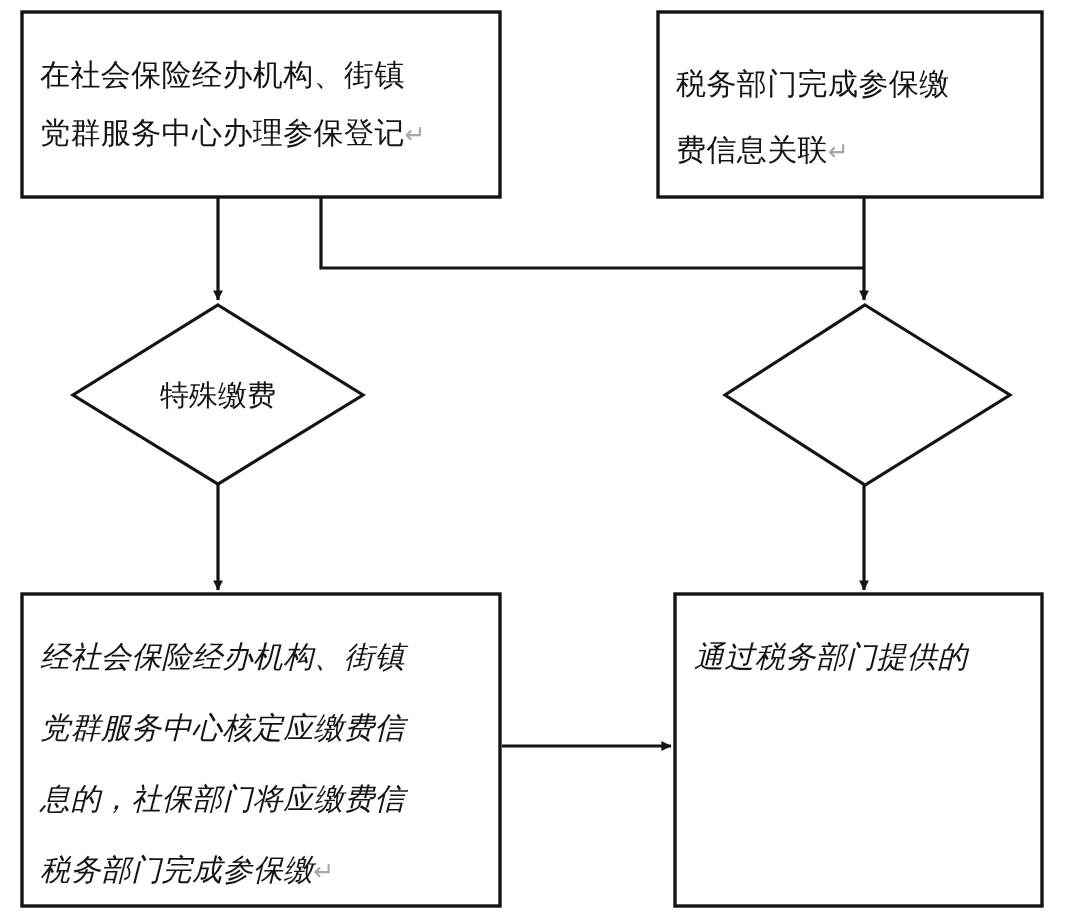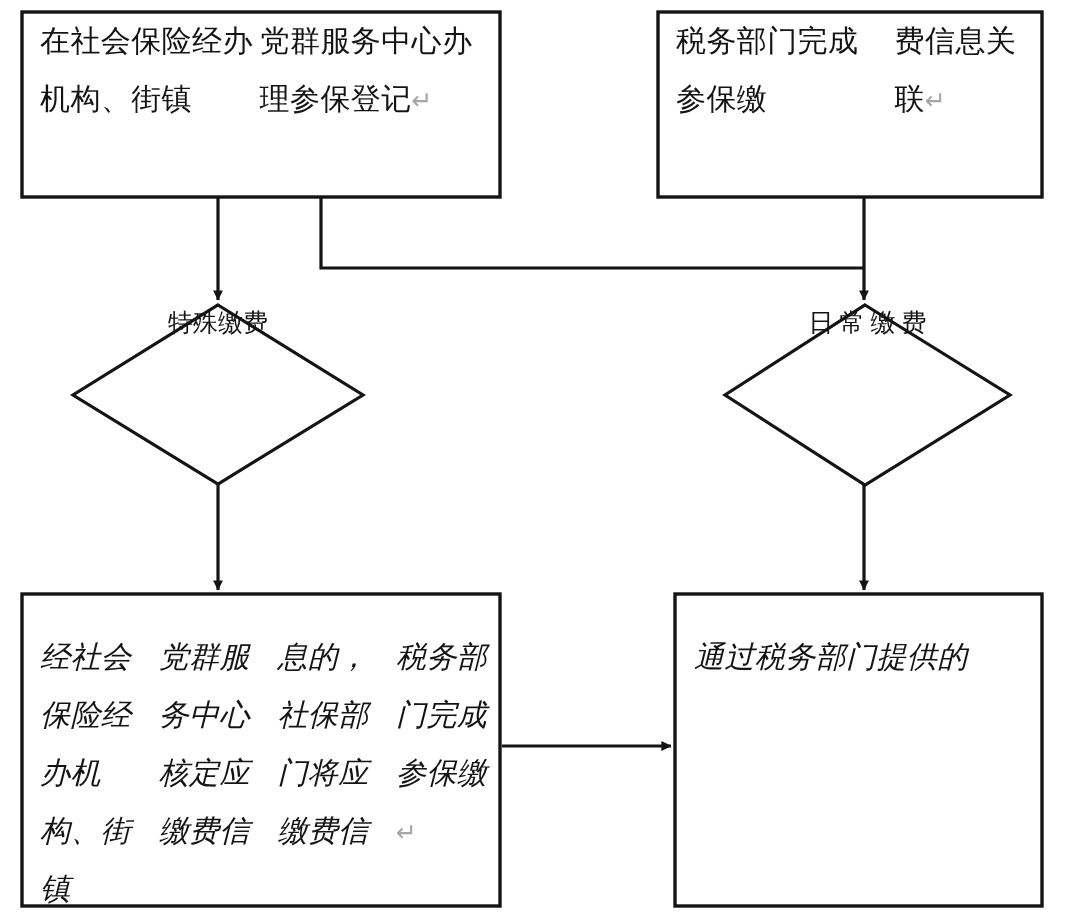--- a/index.html
+++ b/index.html
@@ -21,38 +21,38 @@
     position: absolute;
     left: 0;
     top: 0;
     width: 1080px;
     height: 922px;
   }
   .node-text {
     position: absolute;
     box-sizing: border-box;
     display: flex;
-    flex-direction: row;
+    flex-direction: column;
     justify-content: center;
     pointer-events: none;
   }
   .proc-text {
     font-size: 30px;
     line-height: 58px;
     color: #141414;
     letter-spacing: 0.4px;
     text-align: left;
     white-space: pre-wrap;
     word-break: break-all;
   }
   .dec-text {
-    font-size: 25px;
+    font-size: 29px;
     line-height: 34px;
     color: #141414;
-    text-align: left;
+    text-align: center;
     white-space: nowrap;
   }
   .dec-text.spaced {
     letter-spacing: 6px;
     text-indent: 6px;
   }
   .pilcrow {
     color: #a6a6a6;
     font-size: 25px;
   }
@@ -101,23 +101,20 @@
 
   <div class="node-text proc-text" style="left:676px; top:12px; width:352px; height:210px;gap:8px;">
     <div>税务部门完成参保缴</div>
     <div><span>费信息关联</span><span class="pilcrow">↵</span></div>
   </div>
 
   <div class="node-text dec-text" style="left:73px; top:305px; width:290px; height:179px; justify-content:center;">
     <div>特殊缴费</div>
   </div>
 
-  <div class="node-text dec-text spaced" style="left:725px; top:305px; width:285px; height:180px; justify-content:center;">
-    <div>日常缴费</div>
-  </div>
 
   <div class="node-text proc-text" style="left:40px; top:600px; width:452px; height:300px; justify-content:space-between; padding-top:28px;font-style:italic;">
     <div>经社会保险经办机构、街镇</div>
     <div>党群服务中心核定应缴费信</div>
     <div>息的，社保部门将应缴费信</div>
     <div><span>税务部门完成参保缴</span><span class="pilcrow">↵</span></div>
   </div>
 
   <div class="node-text proc-text" style="left:694px; top:600px; width:340px; height:300px; justify-content:flex-start; padding-top:28px;font-style:italic;">
     <div>通过税务部门提供的</div>

